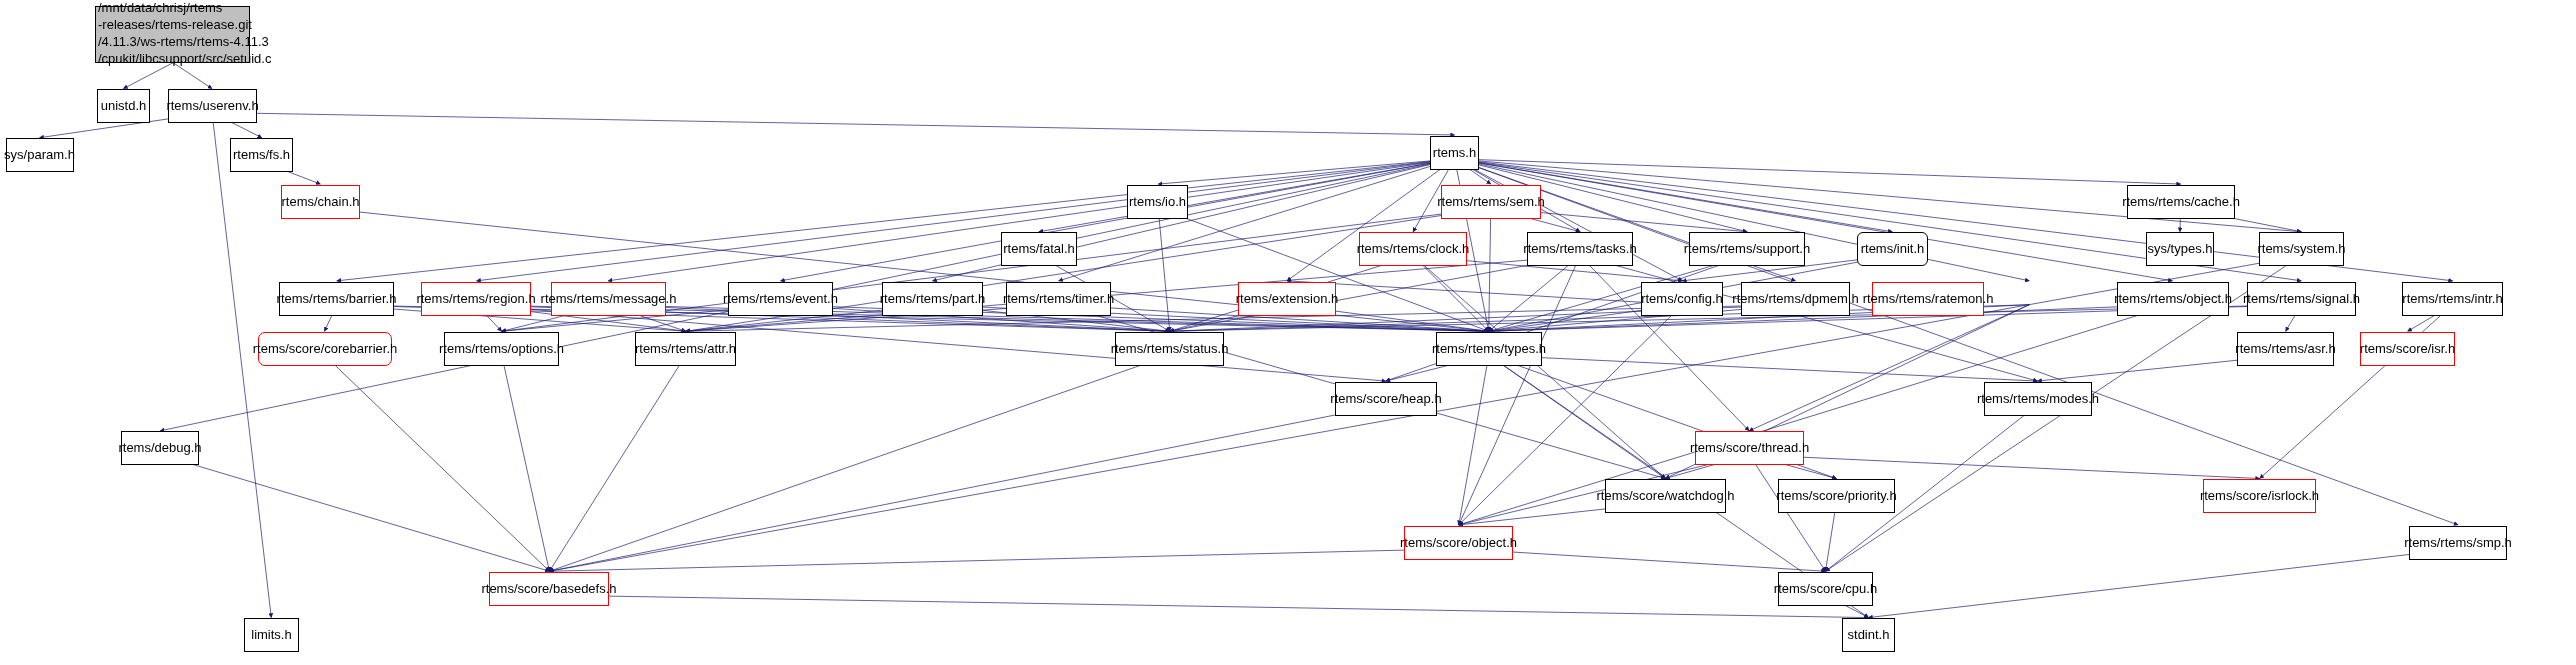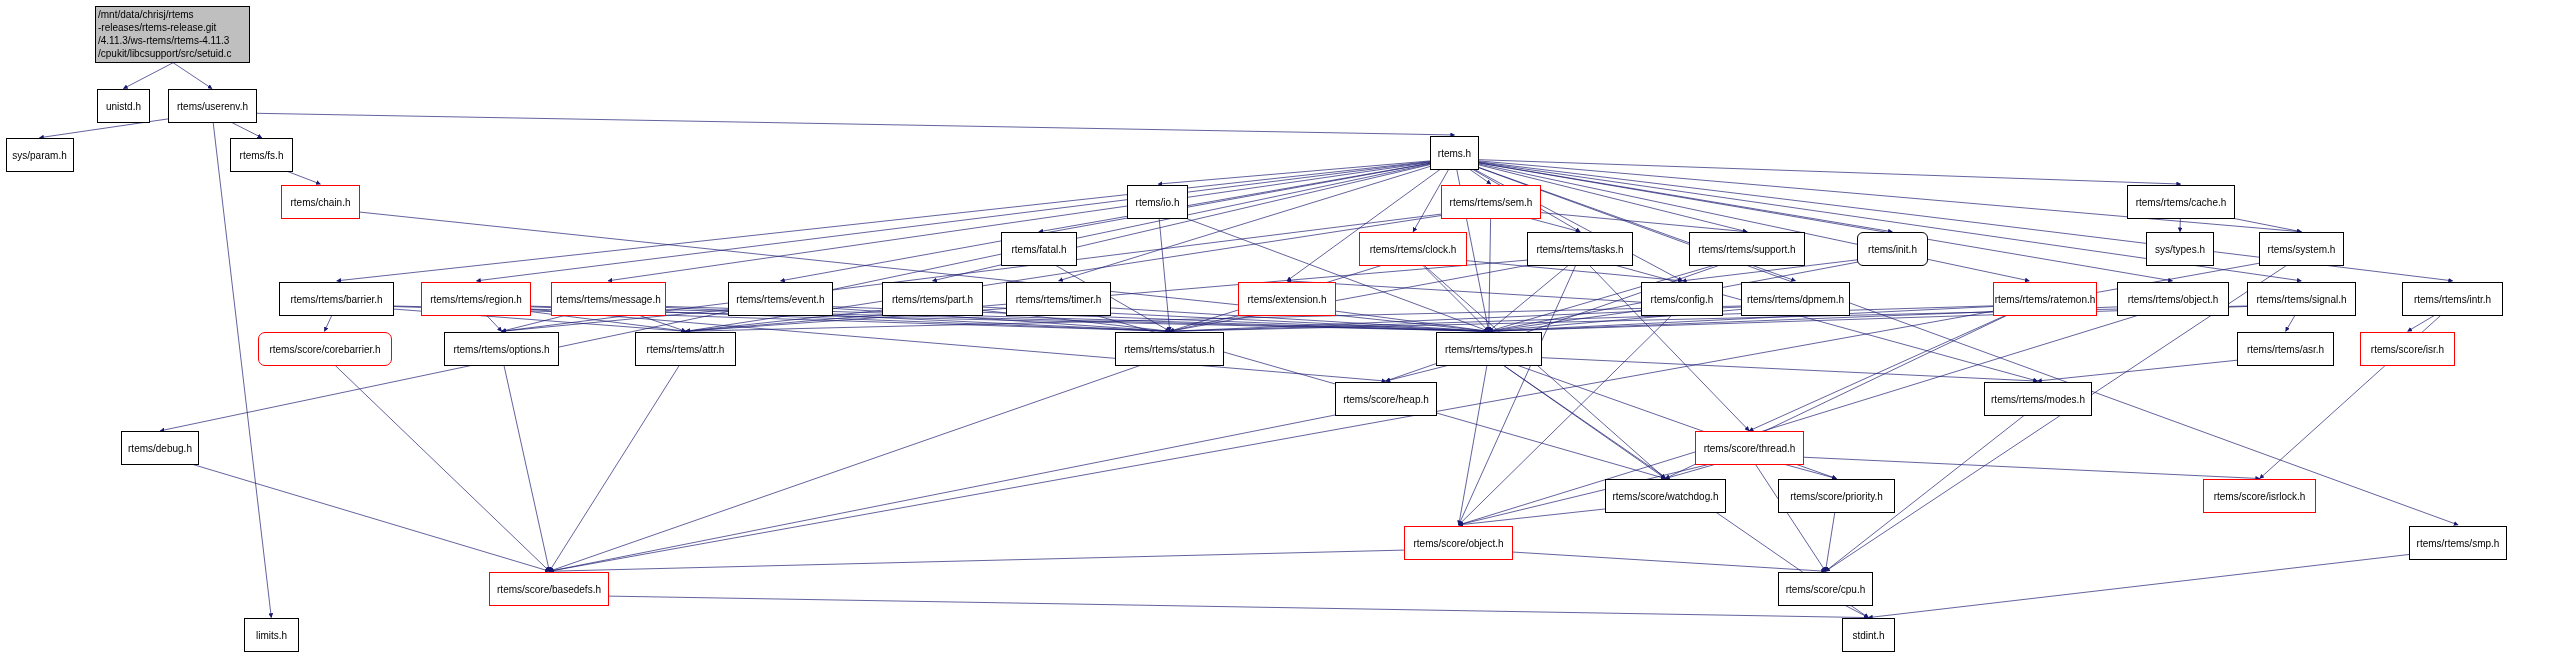--- a/index.html
+++ b/index.html
@@ -20,21 +20,21 @@
   .node {
     position: absolute;
     z-index: 2;
     display: flex;
     align-items: center;
     justify-content: center;
     text-align: center;
     background: #ffffff;
     border: 0.7px solid #000000;
     color: #000000;
-    font-size: 10px;
+    font-size: 13px;
     line-height: 1.3;
     white-space: pre-line;
     padding: 16px 2px;
     cursor: pointer;
   }
   .node.truncated { border-color: #ff0000; }
   .node.source {
     background: #bfbfbf;
     border-color: #000000;
     cursor: default;
@@ -201,21 +201,21 @@
     <div class="node" style="left: 2259px; top: 232px; width: 85px; height: 23px;">rtems/system.h</div>
     <div class="node" style="left: 279px; top: 282px; width: 115px; height: 23px;">rtems/rtems/barrier.h</div>
     <div class="node truncated" style="left: 421px; top: 282px; width: 110px; height: 23px;">rtems/rtems/region.h</div>
     <div class="node truncated" style="left: 551px; top: 282px; width: 115px; height: 23px;">rtems/rtems/message.h</div>
     <div class="node" style="left: 728px; top: 282px; width: 105px; height: 23px;">rtems/rtems/event.h</div>
     <div class="node" style="left: 882px; top: 282px; width: 101px; height: 23px;">rtems/rtems/part.h</div>
     <div class="node" style="left: 1006px; top: 282px; width: 105px; height: 23px;">rtems/rtems/timer.h</div>
     <div class="node truncated" style="left: 1238px; top: 282px; width: 98px; height: 23px;">rtems/extension.h</div>
     <div class="node" style="left: 1641px; top: 282px; width: 82px; height: 23px;">rtems/config.h</div>
     <div class="node" style="left: 1741px; top: 282px; width: 109px; height: 23px;">rtems/rtems/dpmem.h</div>
-    <div class="node truncated" style="left: 1993px; top: 282px; width: 104px; height: 23px;">rtems/rtems/ratemon.h</div>
+    <div class="node truncated" style="left: 1872px; top: 282px; width: 112px; height: 23px;">rtems/rtems/ratemon.h</div>
     <div class="node" style="left: 2117px; top: 282px; width: 112px; height: 23px;">rtems/rtems/object.h</div>
     <div class="node" style="left: 2247px; top: 282px; width: 109px; height: 23px;">rtems/rtems/signal.h</div>
     <div class="node" style="left: 2402px; top: 282px; width: 101px; height: 23px;">rtems/rtems/intr.h</div>
     <div class="node truncated" style="left: 258px; top: 332px; width: 134px; height: 23px; border-radius: 7px;">rtems/score/corebarrier.h</div>
     <div class="node" style="left: 444px; top: 332px; width: 115px; height: 23px;">rtems/rtems/options.h</div>
     <div class="node" style="left: 635px; top: 332px; width: 101px; height: 23px; text-align: center;">rtems/rtems/attr.h</div>
     <div class="node" style="left: 1115px; top: 332px; width: 109px; height: 23px;">rtems/rtems/status.h</div>
     <div class="node" style="left: 1436px; top: 332px; width: 106px; height: 23px;">rtems/rtems/types.h</div>
     <div class="node" style="left: 2237px; top: 332px; width: 97px; height: 23px;">rtems/rtems/asr.h</div>
     <div class="node truncated" style="left: 2360px; top: 332px; width: 95px; height: 23px;">rtems/score/isr.h</div>

